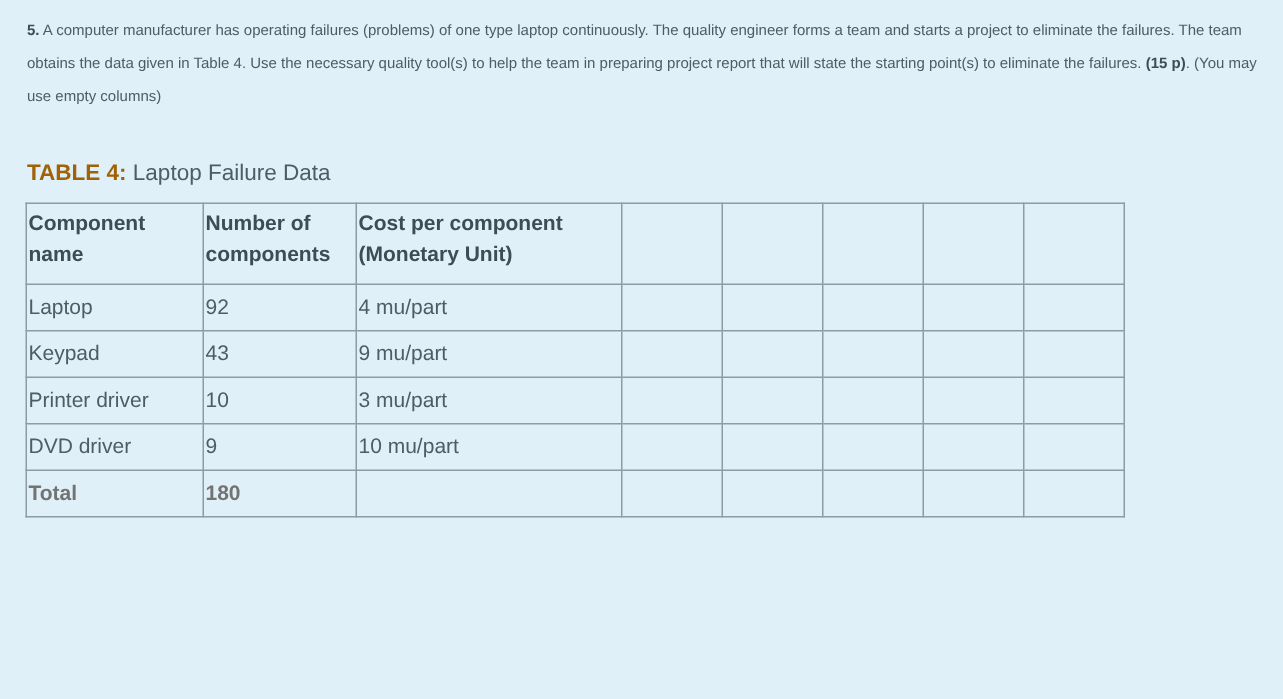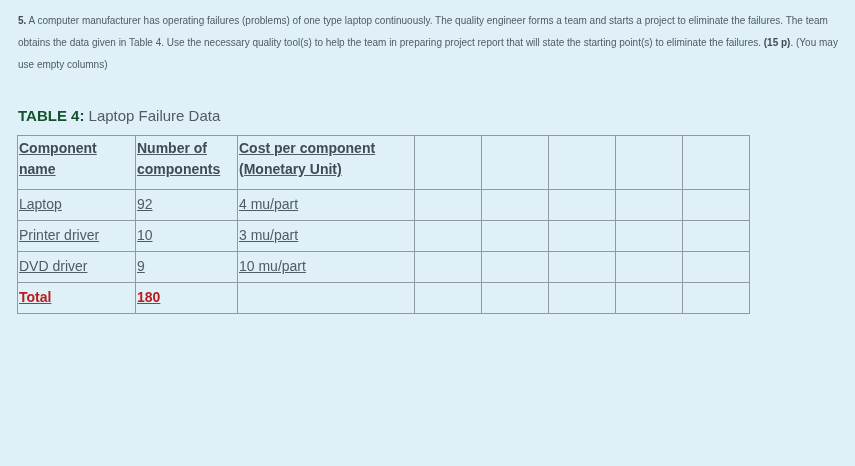--- a/index.html
+++ b/index.html
@@ -27,47 +27,46 @@
   .question b {
     color: #3e4c54;
   }
   .caption {
     position: absolute;
     left: 18px;
     top: 107px;
     font-size: 15px;
     color: #4e5c64;
   }
-  .caption b { color: #14532d; }
+  .caption b { color: #a16207; }
   table {
     position: absolute;
     left: 17px;
     top: 135px;
     border-collapse: collapse;
     table-layout: fixed;
     font-size: 14px;
     color: #4e5c64;
-    text-decoration: underline;
   }
   td {
     border: 1px solid #8f9ba3;
     padding: 0 0 0 1px;
     vertical-align: top;
     height: 29px;
     line-height: 20px;
   }
   tr.head td {
     height: 51px;
     font-weight: bold;
     color: #3e4c54;
     padding-top: 2px;
     line-height: 21px;
   }
   tr.body td { padding-top: 4px; height: 26px; }
-  tr.total td { font-weight: bold; color: #b91c1c; padding-top: 4px; height: 26px; }
+  tr.total td { font-weight: bold; color: #737373; padding-top: 4px; height: 26px; }
   col.c1 { width: 118px; }
   col.c2 { width: 102px; }
   col.c3 { width: 177px; }
   col.ce { width: 67px; }
 </style>
 </head>
 <body>
 
 <div class="question"><b>5.</b><span> A computer manufacturer has operating failures (problems) of one type laptop continuously. The quality engineer forms a team and starts a project to eliminate the failures. The team obtains the data given in Table 4.  Use the necessary quality tool(s) to help the team in preparing project report that will state the starting point(s) to eliminate the failures. </span><b>(15 p)</b><span>. (You may use empty columns)</span></div>
 
@@ -99,20 +98,30 @@
     <td>Laptop</td>
     <td>92</td>
     <td>4 mu/part</td>
     <td></td>
         <td></td>
         <td></td>
         <td></td>
         <td></td>
   </tr>
   <tr class="body">
+    <td>Keypad</td>
+    <td>43</td>
+    <td>9 mu/part</td>
+    <td></td>
+        <td></td>
+        <td></td>
+        <td></td>
+        <td></td>
+  </tr>
+  <tr class="body">
     <td>Printer driver</td>
     <td>10</td>
     <td>3 mu/part</td>
     <td></td>
         <td></td>
         <td></td>
         <td></td>
         <td></td>
   </tr>
   <tr class="body">

